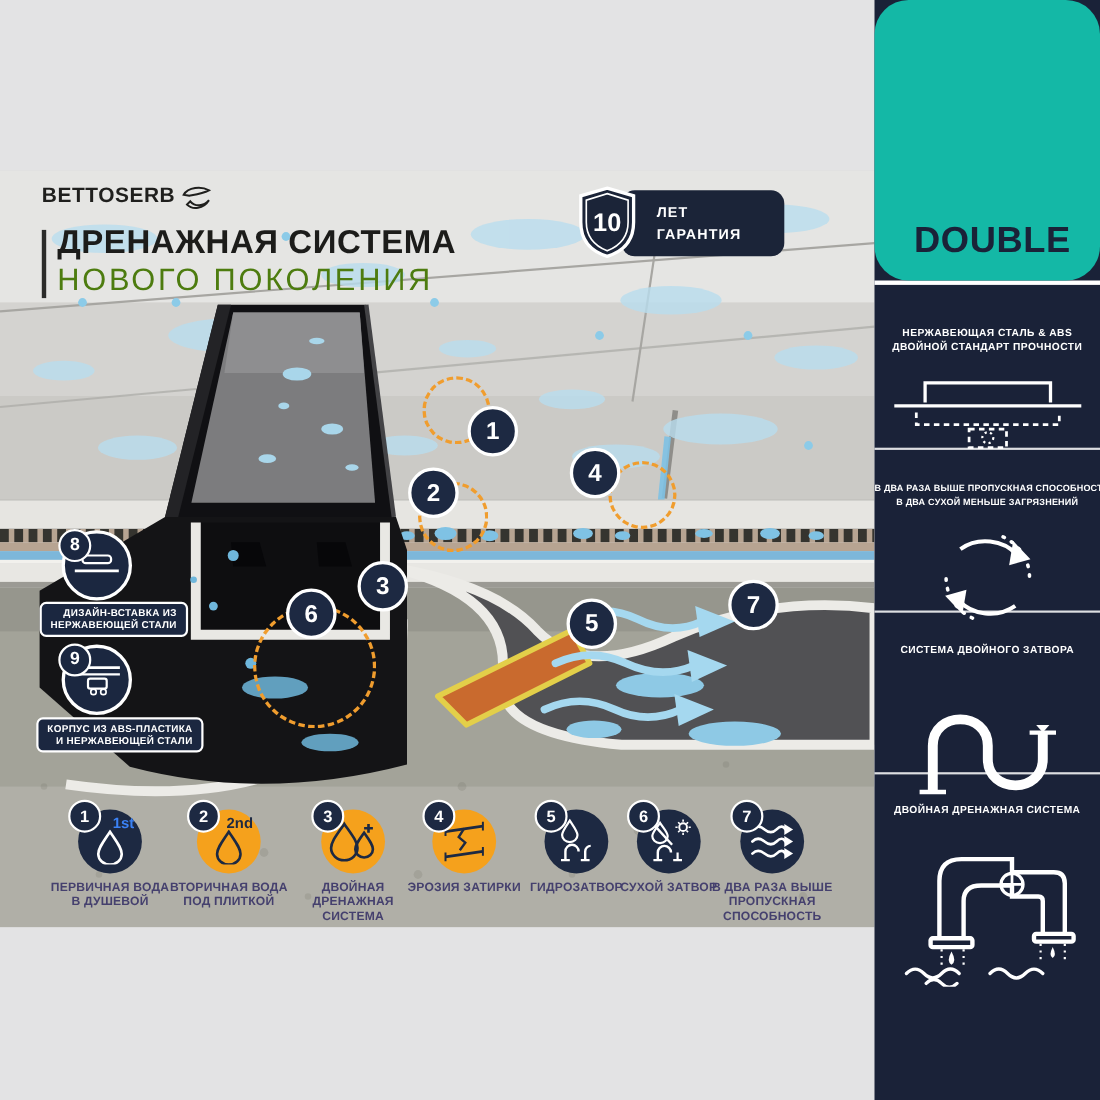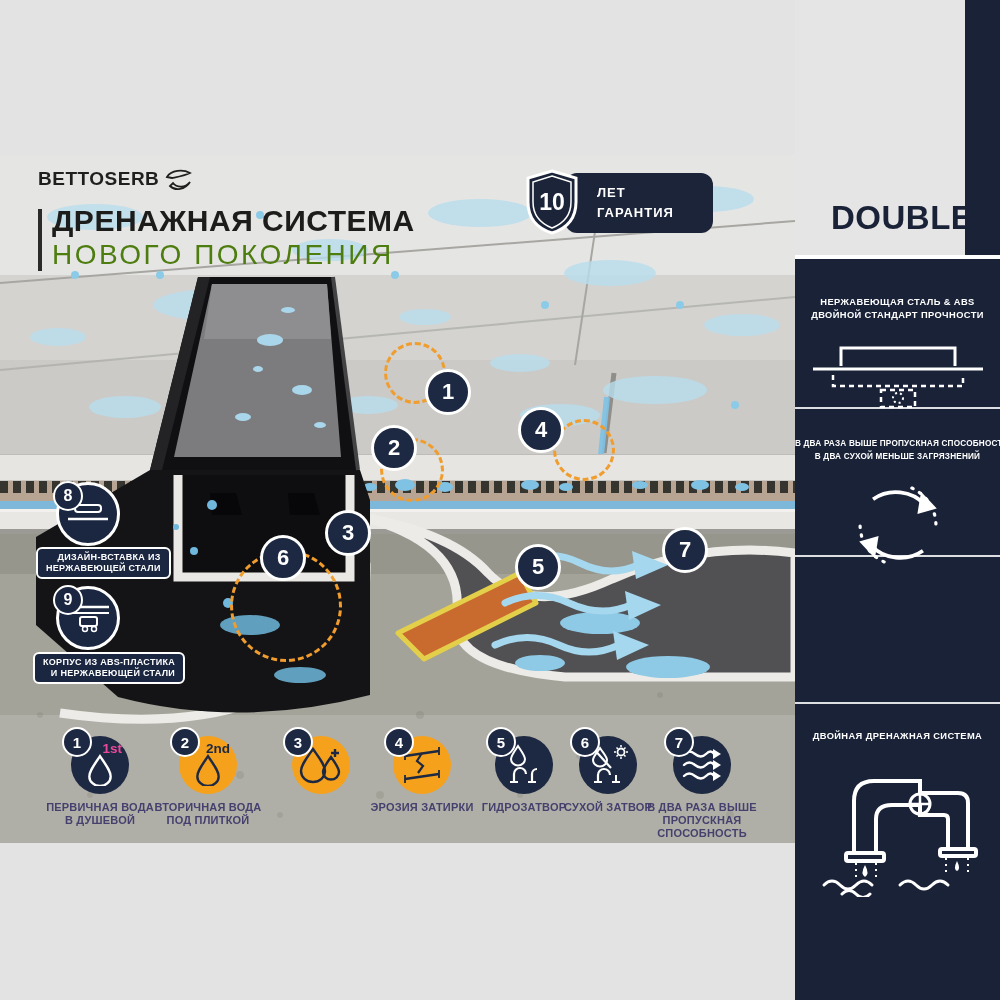--- a/index.html
+++ b/index.html
@@ -17,21 +17,21 @@
   .title-l1 { font-size:30px; font-weight:800; letter-spacing:.5px; color:#1c1c1a; line-height:34px; white-space:nowrap; }
   .title-l2 { font-size:28px; font-weight:300; letter-spacing:2.5px; color:#4d7c0f; line-height:33px; white-space:nowrap; }
 
   
   .warranty { position:absolute; left:565px; top:173px; width:148px; height:60px; background:#1b2438; border-radius:12px; display:flex; align-items:center; padding-left:32px; }
   .w-text { color:#fff; font-weight:700; font-size:13px; line-height:20px; letter-spacing:1px; }
   .w-shield { position:absolute; left:-45px; top:-5px; }
 
   
   .right-panel { position:absolute; left:795px; top:0; width:205px; height:1000px; background:#1a2238; }
-  .panel-orange { position:relative; width:170px; height:255px; background:#e5e5e5; }
+  .panel-orange { position:relative; width:205px; height:255px; background:#14b8a6;border-radius:31px; }
   .panel-title { position:absolute; left:36px; bottom:20px; font-size:33px; font-weight:800; line-height:35px; letter-spacing:.5px; color:#1a2238; }
   .panel-sep-white { width:205px; height:4px; background:#ffffff; }
   .feature { position:absolute; left:0; width:205px; text-align:center; }
   .f-text { color:#fff; font-weight:700; font-size:9.3px; letter-spacing:.4px; line-height:13px; white-space:nowrap; }
   .f-text.small { font-size:8.2px; letter-spacing:.2px; }
   .f-icon { margin-top:14px; }
   .f-divider { position:absolute; left:0; width:205px; height:2px; background:rgba(255,255,255,.85); }
 
   
   .marker { position:absolute; width:46px; height:46px; border-radius:50%; background:#1d2942; border:3px solid #fff; color:#fff; font-weight:700; font-size:22px; display:flex; align-items:center; justify-content:center; z-index:6; }
@@ -43,21 +43,21 @@
   .co-badge { position:absolute; left:-6px; top:-4px; width:30px; height:30px; border-radius:50%; background:#1b2740; border:2.5px solid #fff; color:#fff; font-size:16px; font-weight:700; display:flex; align-items:center; justify-content:center; z-index:7; }
   .co-label { position:absolute; background:#1b2740; border:2px solid #fff; border-radius:6px; color:#fff; font-size:9px; font-weight:700; line-height:11px; letter-spacing:.3px; text-align:right; padding:3px 8px; white-space:nowrap; z-index:6; }
 
   
   .legend-item { position:absolute; width:132px; text-align:center; z-index:6; }
   .li-circle { position:relative; width:58px; height:58px; border-radius:50%; margin:0 auto; display:flex; align-items:center; justify-content:center; }
   .li-circle.navy { background:#1d2942; }
   .li-circle.orange { background:#f5a11c; }
   .li-badge { position:absolute; left:-9px; top:-9px; width:30px; height:30px; border-radius:50%; background:#1d2942; border:2.5px solid #fff; color:#fff; font-size:15px; font-weight:700; display:flex; align-items:center; justify-content:center; }
   .li-tag { position:absolute; top:5px; right:7px; font-size:13.5px; font-weight:800; }
-  .li-tag.white { color:#ec4899; } .li-tag.navy { color:#1d2942; }
+  .li-tag.white { color:#3b82f6; } .li-tag.navy { color:#1d2942; }
   .li-label { margin-top:7px; color:#45406e; font-weight:700; font-size:11px; line-height:13px; letter-spacing:.2px; }
 </style>
 </head>
 <body>
 
 <div class="stage">
 
   <svg class="scene" width="795" height="688" viewBox="0 0 795 688">
 
     <rect x="0" y="0" width="795" height="330" fill="#cbcac6"></rect>
@@ -248,20 +248,32 @@
         <path d="M28,24 A40,36 0 0 1 84,30" fill="none" stroke="#fff" stroke-width="4"></path>
         <polygon points="80,16 97,34 76,40" fill="#fff"></polygon>
         <path d="M82,80 A40,36 0 0 1 26,74" fill="none" stroke="#fff" stroke-width="4"></path>
         <polygon points="30,88 13,70 34,64" fill="#fff"></polygon>
         <path d="M70,12 A46,44 0 0 1 96,54" fill="none" stroke="#fff" stroke-width="3.5" stroke-dasharray="1.5 8" stroke-linecap="round"></path>
         <path d="M40,92 A46,44 0 0 1 14,50" fill="none" stroke="#fff" stroke-width="3.5" stroke-dasharray="1.5 8" stroke-linecap="round"></path>
       </svg>
     </div>
     <div class="f-divider" style="top:555px;"></div>
 
+    <div class="feature" style="top:559px;">
+      <div style="margin-top:26px;">
+        <div class="f-text">СИСТЕМА ДВОЙНОГО ЗАТВОРА</div>
+        <div class="f-text"></div>
+      </div>
+      <svg class="f-icon" width="150" height="118" viewBox="0 0 150 118">
+        <path d="M25,108 V66 C25,34 75,34 75,66 V78 C75,110 125,110 125,78 V54" fill="none" stroke="#fff" stroke-width="9"></path>
+        <path d="M13,108 H37" stroke="#fff" stroke-width="4"></path>
+        <path d="M113,54 H137" stroke="#fff" stroke-width="4"></path>
+        <polygon points="119,47 131,47 125,54" fill="#fff"></polygon>
+      </svg>
+    </div>
     <div class="f-divider" style="top:702px;"></div>
 
     <div class="feature" style="top:706px;">
       <div style="margin-top:24px;">
         <div class="f-text">ДВОЙНАЯ ДРЕНАЖНАЯ СИСТЕМА</div>
         <div class="f-text"></div>
       </div>
       <svg class="f-icon" width="180" height="140" viewBox="0 0 180 140">
         <g fill="none" stroke="#fff" stroke-width="4">
           <path d="M46,96 V44 Q46,24 66,24 H112 V36 H150 Q160,36 160,46 V92"></path>
@@ -364,20 +376,25 @@
 
   <div class="legend-item" style="left:255px; top:736px;">
     <div class="li-circle orange">
       <div class="li-badge">3</div>
       <svg width="44" height="40" viewBox="0 0 44 40">
         <path d="M14,4 C21,14 26,20 26,26 a12,11 0 0 1 -24,0 C2,20 7,14 14,4 Z" fill="none" stroke="#1d2942" stroke-width="2.4"></path>
         <path d="M32,12 C37,19 40,23 40,27 a8,7.5 0 0 1 -16,0 C24,23 27,19 32,12 Z" fill="none" stroke="#1d2942" stroke-width="2.4"></path>
         <path d="M36,4 V12 M32,8 H40" stroke="#1d2942" stroke-width="2.4"></path>
       </svg>
     </div>
+    <div class="li-label">
+        <div>ДВОЙНАЯ</div>
+        <div>ДРЕНАЖНАЯ</div>
+        <div>СИСТЕМА</div>
+      </div>
   </div>
 
   <div class="legend-item" style="left:356px; top:736px;">
     <div class="li-circle orange">
       <div class="li-badge">4</div>
       <svg width="42" height="40" viewBox="0 0 42 40">
         <path d="M4,11 L38,6" stroke="#1d2942" stroke-width="2.4"></path>
         <path d="M4,34 L38,29" stroke="#1d2942" stroke-width="2.4"></path>
         <path d="M21,8 L16,16 L22,21 L17,28" fill="none" stroke="#1d2942" stroke-width="2.2"></path>
         <path d="M4,7 V15 M38,2 V10 M4,30 V38 M38,25 V33" stroke="#1d2942" stroke-width="1.8"></path>

